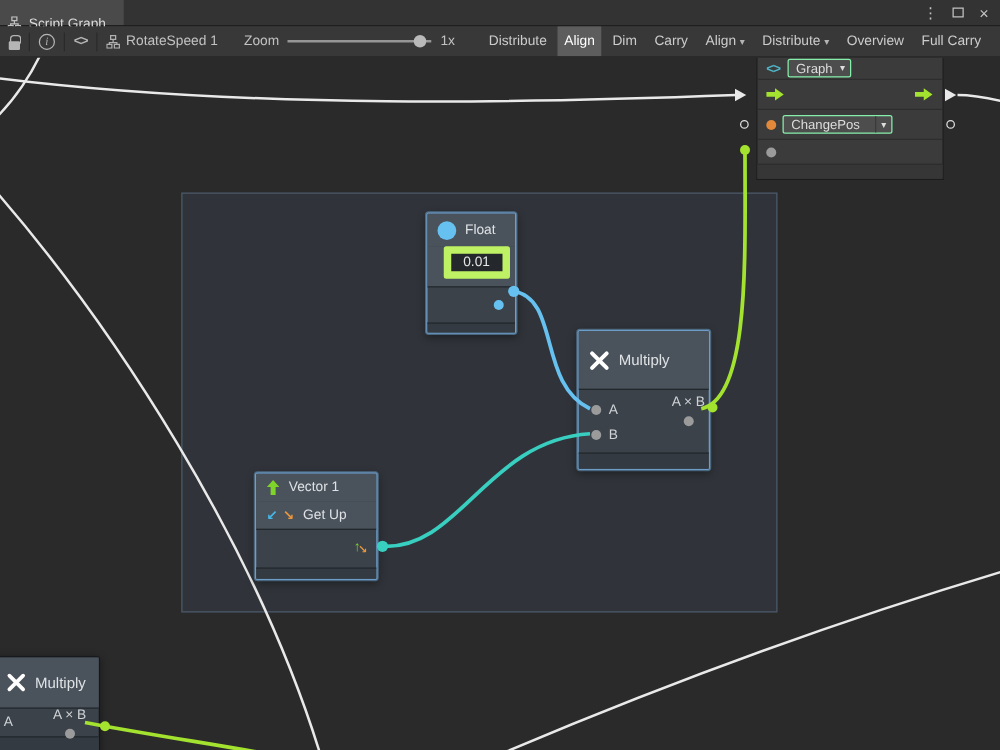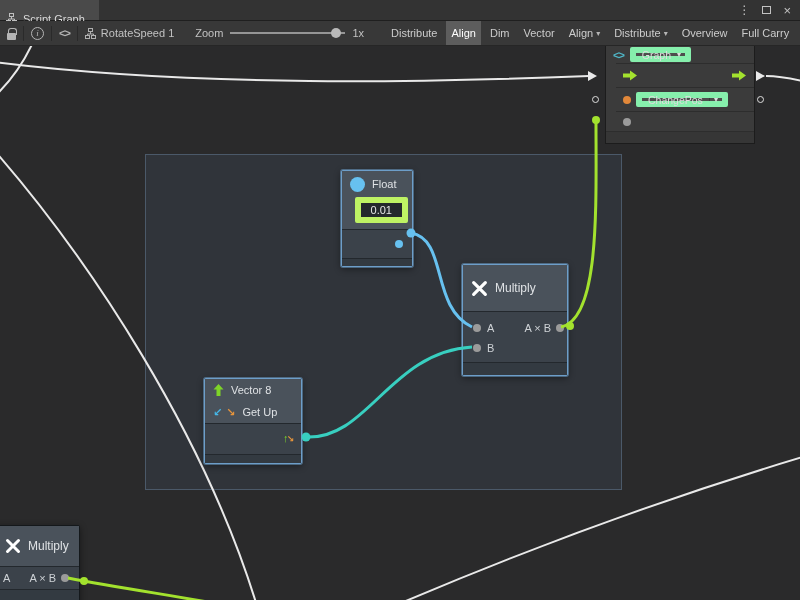--- a/index.html
+++ b/index.html
@@ -58,47 +58,47 @@
   .float-valrow { background:#4a525b; padding:0 4px 6px; display:flex; justify-content:flex-end; }
   .value-field { background:#24282c; border:6px solid #bef264; border-radius:2px; padding:1px 10px; color:#e6e6e6; font-size:11px; }
   .float-body { height:28px; position:relative; }
   .float-body .port-dot { position:absolute; right:9px; top:10px; }
   .float-node .gfooter { height:8px; }
 
   .multiply-node { left:462px; top:218px; width:106px; }
   .mul-header { height:46px; font-size:12px; }
   .port-rows { padding:6px 0 4px; }
   .port-row { height:20px; display:flex; align-items:center; gap:6px; padding:0 3px 0 10px; color:#ced2d6; }
-  .port-out { margin-left:auto; display:flex; align-items:center; gap:5px; }
+  .port-out { margin-left:auto; display:flex; align-items:center; gap:5px;flex-direction:column; }
   .multiply-node .gfooter { height:13px; }
 
   .vector3-node { left:204px; top:332px; width:98px; }
   .v3row { height:22px; }
   .v3-sw { font-size:11px; font-weight:bold; }
   .v3-body { height:30px; position:relative; }
   .v3-out { position:absolute; right:7px; top:7px; display:flex; align-items:center; font-weight:bold; }
   .v3-out .up { color:#7ed428; font-size:11px; }
   .v3-out .dr { color:#e8953c; font-size:9px; margin-left:-2px; margin-top:3px; }
   .vector3-node .gfooter { height:9px; }
 
   .multiply2-node { left:-14px; top:479px; width:94px; z-index:3; }
   .m2-header { height:40px; font-size:12px; padding-left:18px; }
   .m2-row { height:22px; display:flex; align-items:center; gap:6px; padding:0 10px 0 16px; color:#ced2d6; }
   .multiply2-node .gfooter { height:16px; }
 
   
   .graph-panel { position:absolute; left:605px; top:0; width:150px; background:#3b3b3b; border:1px solid #1c1c1c; border-top:none; z-index:3; font-size:11px; }
   .gp-crumb { height:17px; display:flex; align-items:center; gap:6px; padding:0 7px; }
   .gp-code { color:#4fb7c8; font-weight:bold; font-size:11px; letter-spacing:-1px; }
-  .gp-row { border-top:1px solid #2d2d2d; display:flex; align-items:center; padding:0 7px;margin-left:10px; }
+  .gp-row { border-top:1px solid #2d2d2d; display:flex; align-items:center; padding:0 7px; }
   .gp-flow { height:24px; justify-content:space-between; }
   .gp-value { height:24px; gap:5px; }
   .gp-last { height:20px; }
   .gp-footer { height:12px; border-top:1px solid #2d2d2d; background:#363636; }
-  .ubtn { background:#4d4d4d; border:6px solid #86efac; border-radius:2px; height:15px; display:flex; align-items:center; font-size:10.5px; color:#dddddd; }
+  .ubtn { background:#4d4d4d; border:1px solid #86efac; border-radius:2px; height:15px; display:flex; align-items:center; font-size:10.5px; color:#dddddd; }
   .ubtn .lbl { padding:0 6px; }
   .ubtn .arr { padding:0 4px; font-size:8px; border-left:1px solid #3a3a3a; height:100%; display:flex; align-items:center; }
   .ubtn.graph-btn .arr { border-left:none; padding-left:0; }
   .changepos { min-width:88px; }
   .changepos .lbl { flex:1; }
 
   .tri { position:absolute; width:0; height:0; border-left:9px solid #e9e9e9; border-top:5.5px solid transparent; border-bottom:5.5px solid transparent; z-index:5; }
   .ring { position:absolute; width:7px; height:7px; border:1.5px solid #dedede; border-radius:50%; z-index:5; }
 </style>
 </head>
@@ -152,21 +152,21 @@
       <span class="tbtn">
           <span>Distribute</span>
         </span>
       <span class="tbtn active">
           <span>Align</span>
         </span>
       <span class="tbtn">
           <span>Dim</span>
         </span>
       <span class="tbtn">
-          <span>Vector</span>
+          <span>Carry</span>
         </span>
       <span class="tbtn">
           <span>Align</span>
           <span class="dd-caret">▾</span>
         </span>
       <span class="tbtn">
           <span>Distribute</span>
           <span class="dd-caret">▾</span>
         </span>
       <span class="tbtn">
@@ -228,21 +228,21 @@
         </div>
       </div>
       <div class="gfooter"></div>
     </div>
 
     <div class="gnode selected vector3-node">
       <div class="hrow v3row">
         <svg width="11" height="12" viewBox="0 0 11 12">
           <path d="M5.5 0 L10.5 5.5 H7.5 V12 H3.5 V5.5 H0.5 Z" fill="#7ed428"></path>
         </svg>
-        <span>Vector 8</span>
+        <span>Vector 1</span>
       </div>
       <div class="hrow v3row">
         <span class="v3-sw" style="color:#45b7e8;">↙</span>
         <span class="v3-sw" style="color:#e8953c; margin-left:-3px;">↘</span>
         <span>Get Up</span>
       </div>
       <div class="divider"></div>
       <div class="v3-body">
         <span class="v3-out">
           <span class="up">↑</span>

